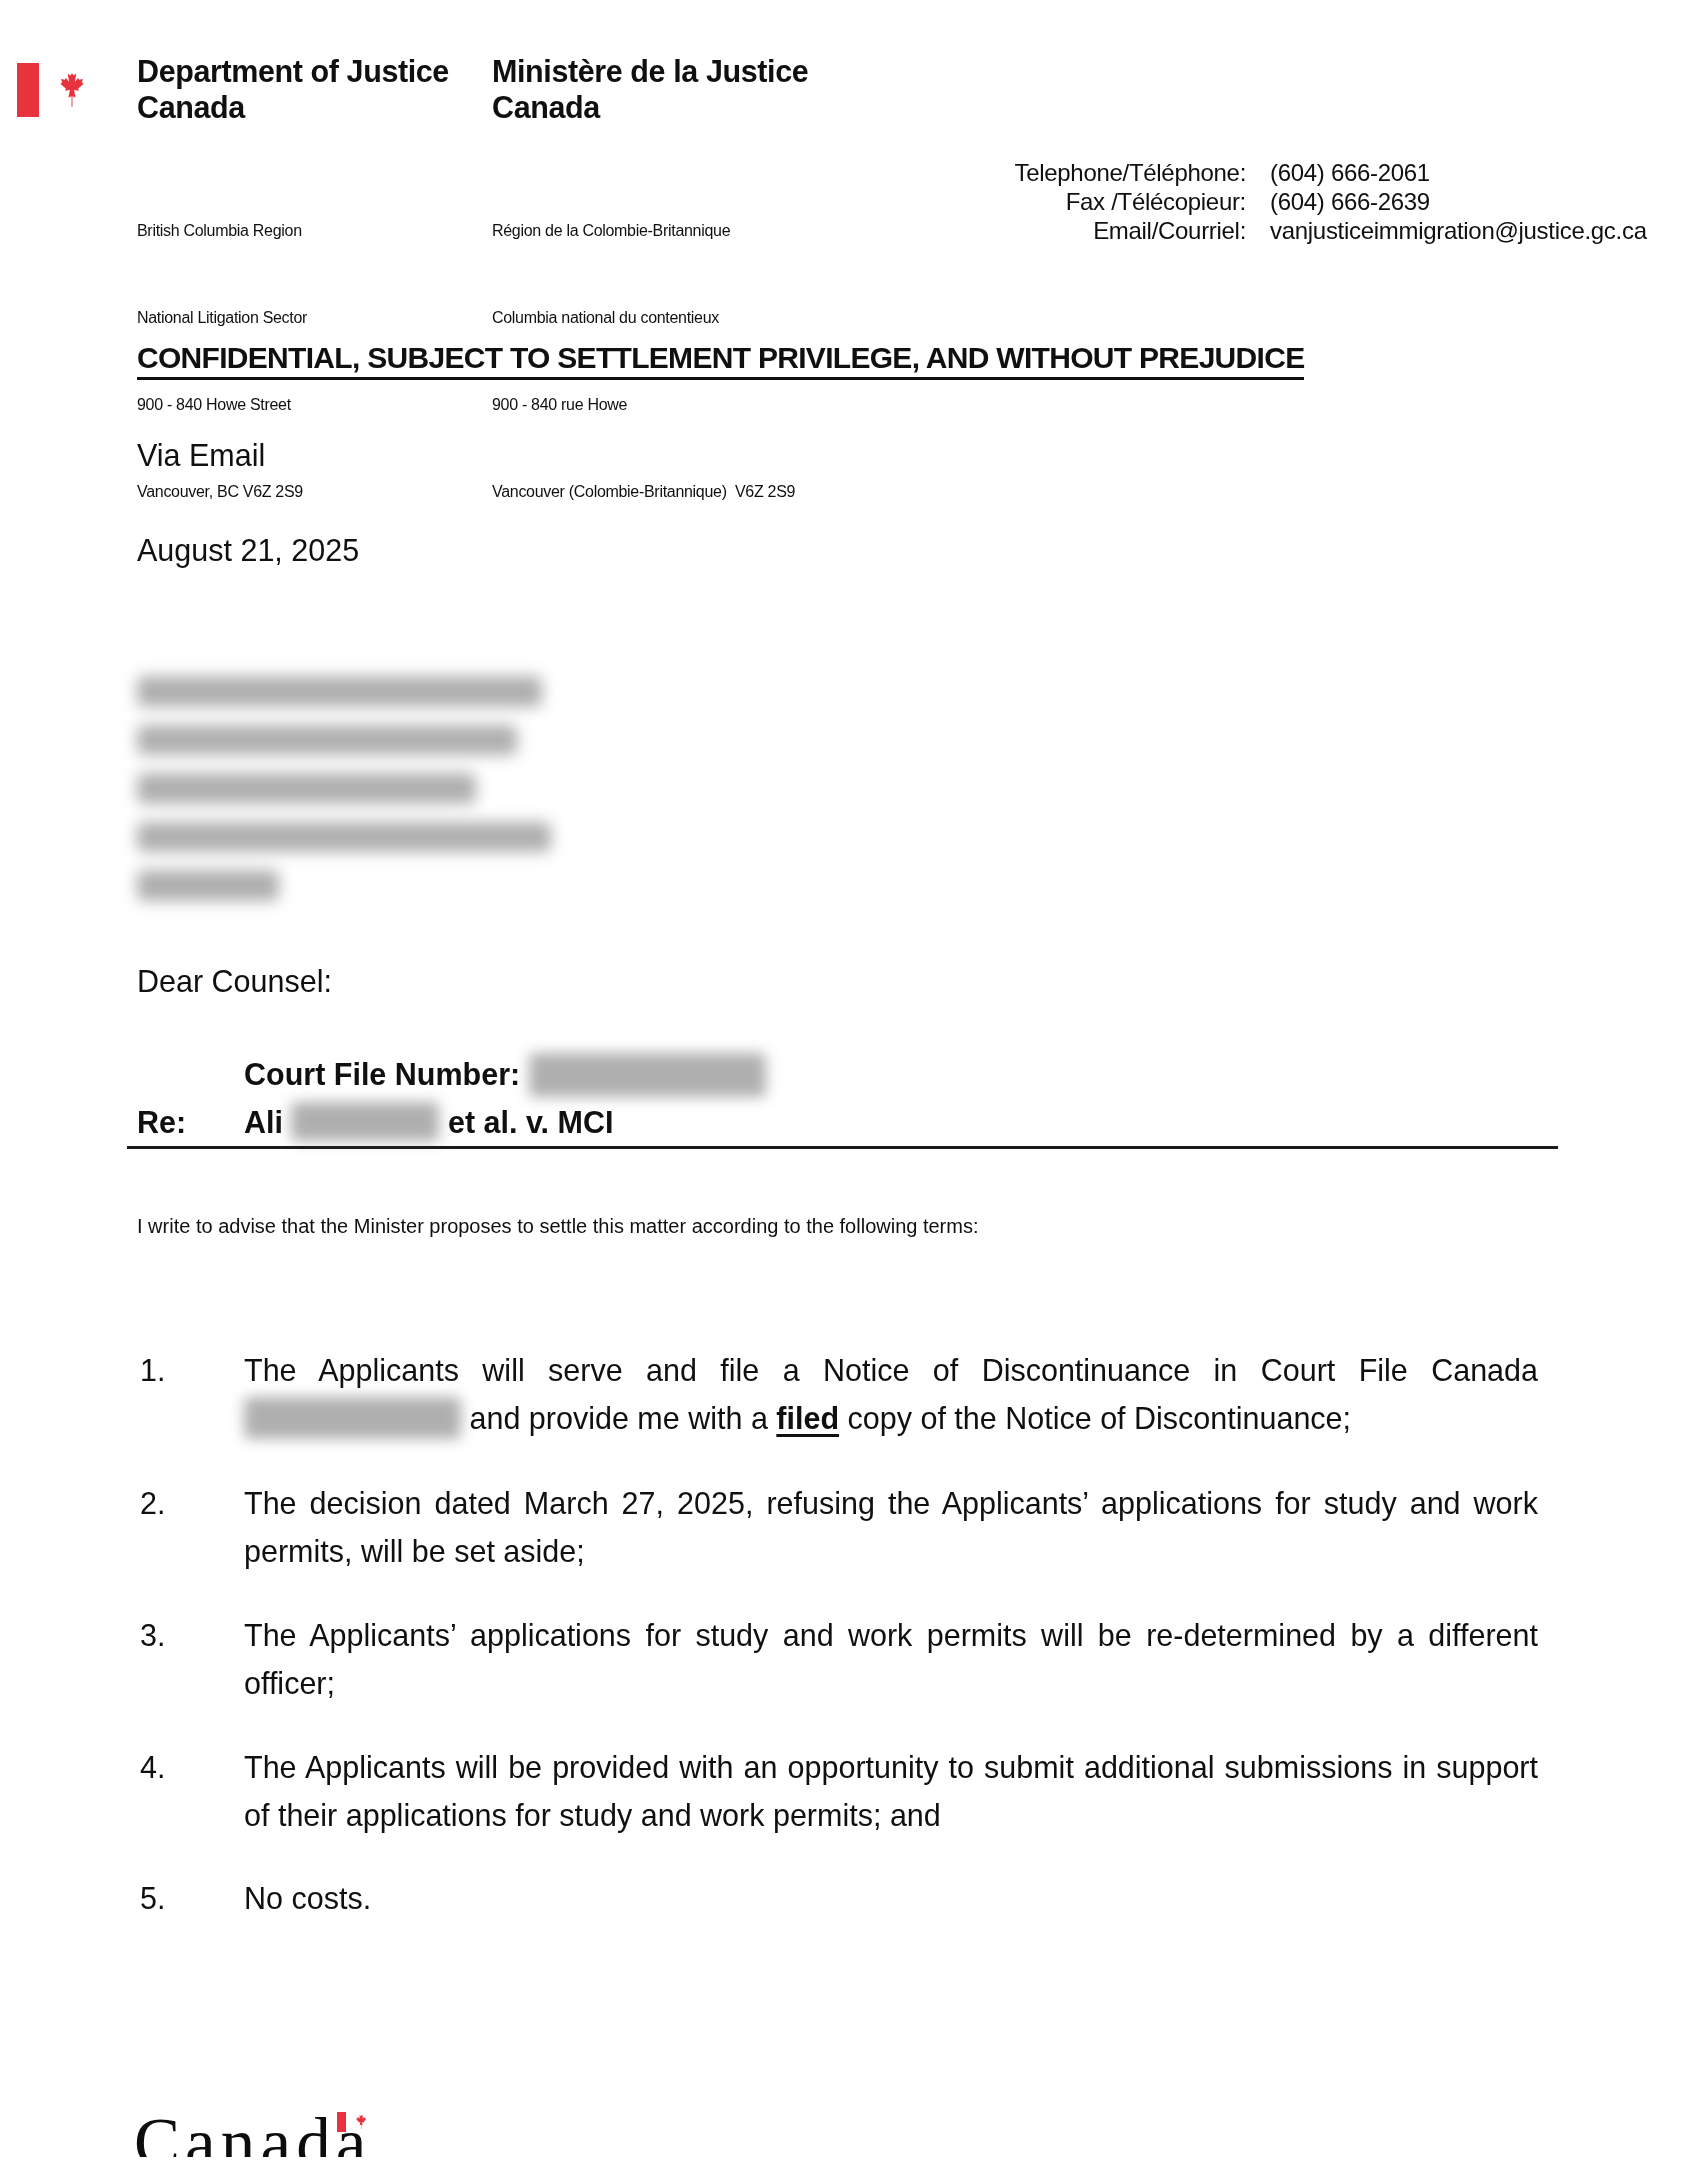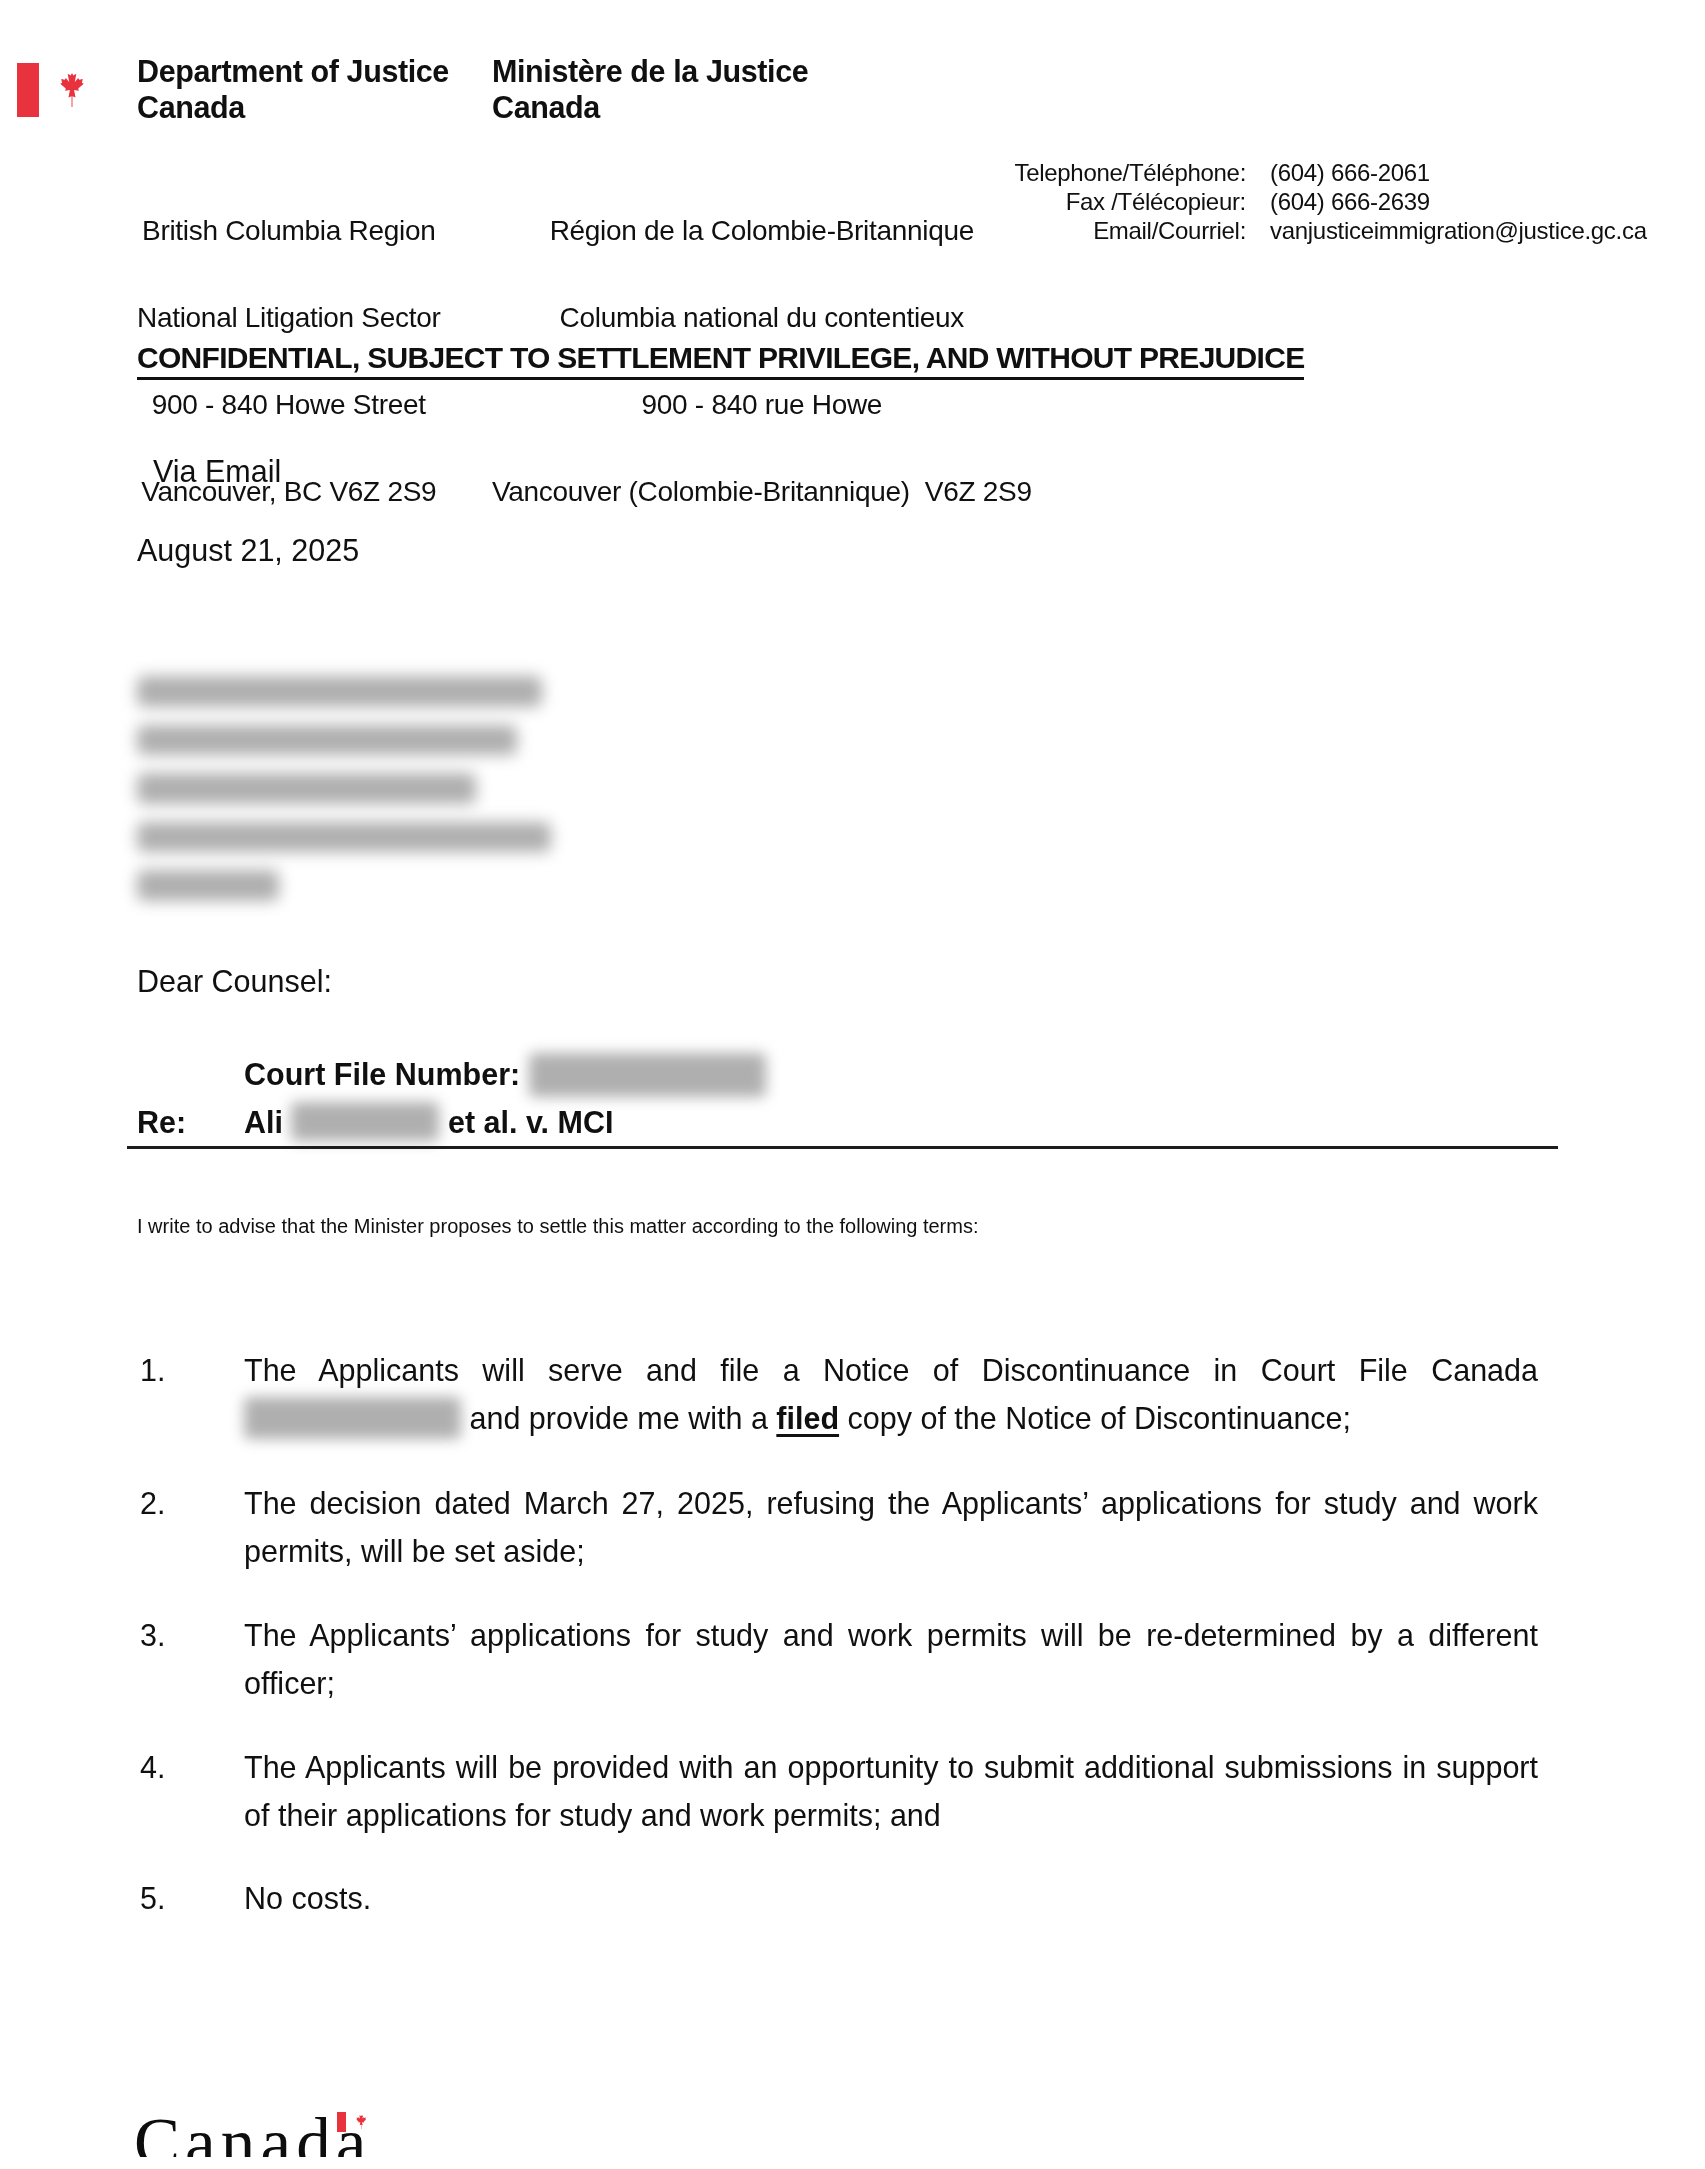--- a/index.html
+++ b/index.html
@@ -25,38 +25,38 @@
   .flag .leaf{width:34px; height:34px;}
   .dept{
     position:absolute; top:53px;
     font-weight:bold; font-size:30.5px; line-height:36px;
     letter-spacing:-0.4px; white-space:nowrap;
   }
   .dept.en{left:137px;}
   .dept.fr{left:492px;}
   .addr{
     position:absolute; top:158px;
-    font-size:28px; line-height:29px; white-space:pre; letter-spacing:-0.3px;text-align:center;
+    font-size:16px; line-height:29px; white-space:pre; letter-spacing:-0.3px;
   }
   .addr.en{left:137px;}
   .addr.fr{left:492px;}
   .contact{
     position:absolute; left:975px; top:158px;
     font-size:24px; line-height:29px; letter-spacing:-0.3px;
   }
   .contact .crow{display:flex;}
   .contact .clabel{width:271px; text-align:right; white-space:nowrap;}
   .contact .cvalue{margin-left:24px; white-space:nowrap;}
   
   .confidential{
     position:absolute; left:137px; top:341px; margin:0;
     font-size:30px; font-weight:bold; letter-spacing:-0.7px; white-space:nowrap;
   }
   .confidential span{border-bottom:3.4px solid #101010; padding-bottom:2.5px;}
-  .via{position:absolute; left:137px; top:438px; font-size:30.5px; margin:16px;}
+  .via{position:absolute; left:137px; top:438px; font-size:30.5px; margin:0;}
   .date{position:absolute; left:137px; top:533px; font-size:30.5px; margin:0;text-align:center;}
   
   .recipient{position:absolute; left:137px; top:676px;}
   .rline{
     height:30.5px; margin-bottom:18px; border-radius:6.8px;
     background:#7e7e7e; opacity:.62; filter:blur(7.6px);
   }
   .redact{
     display:inline-block; background:#8a8a8a; opacity:.68;
     filter:blur(6.8px); border-radius:5.1px; vertical-align:-8.5px;

